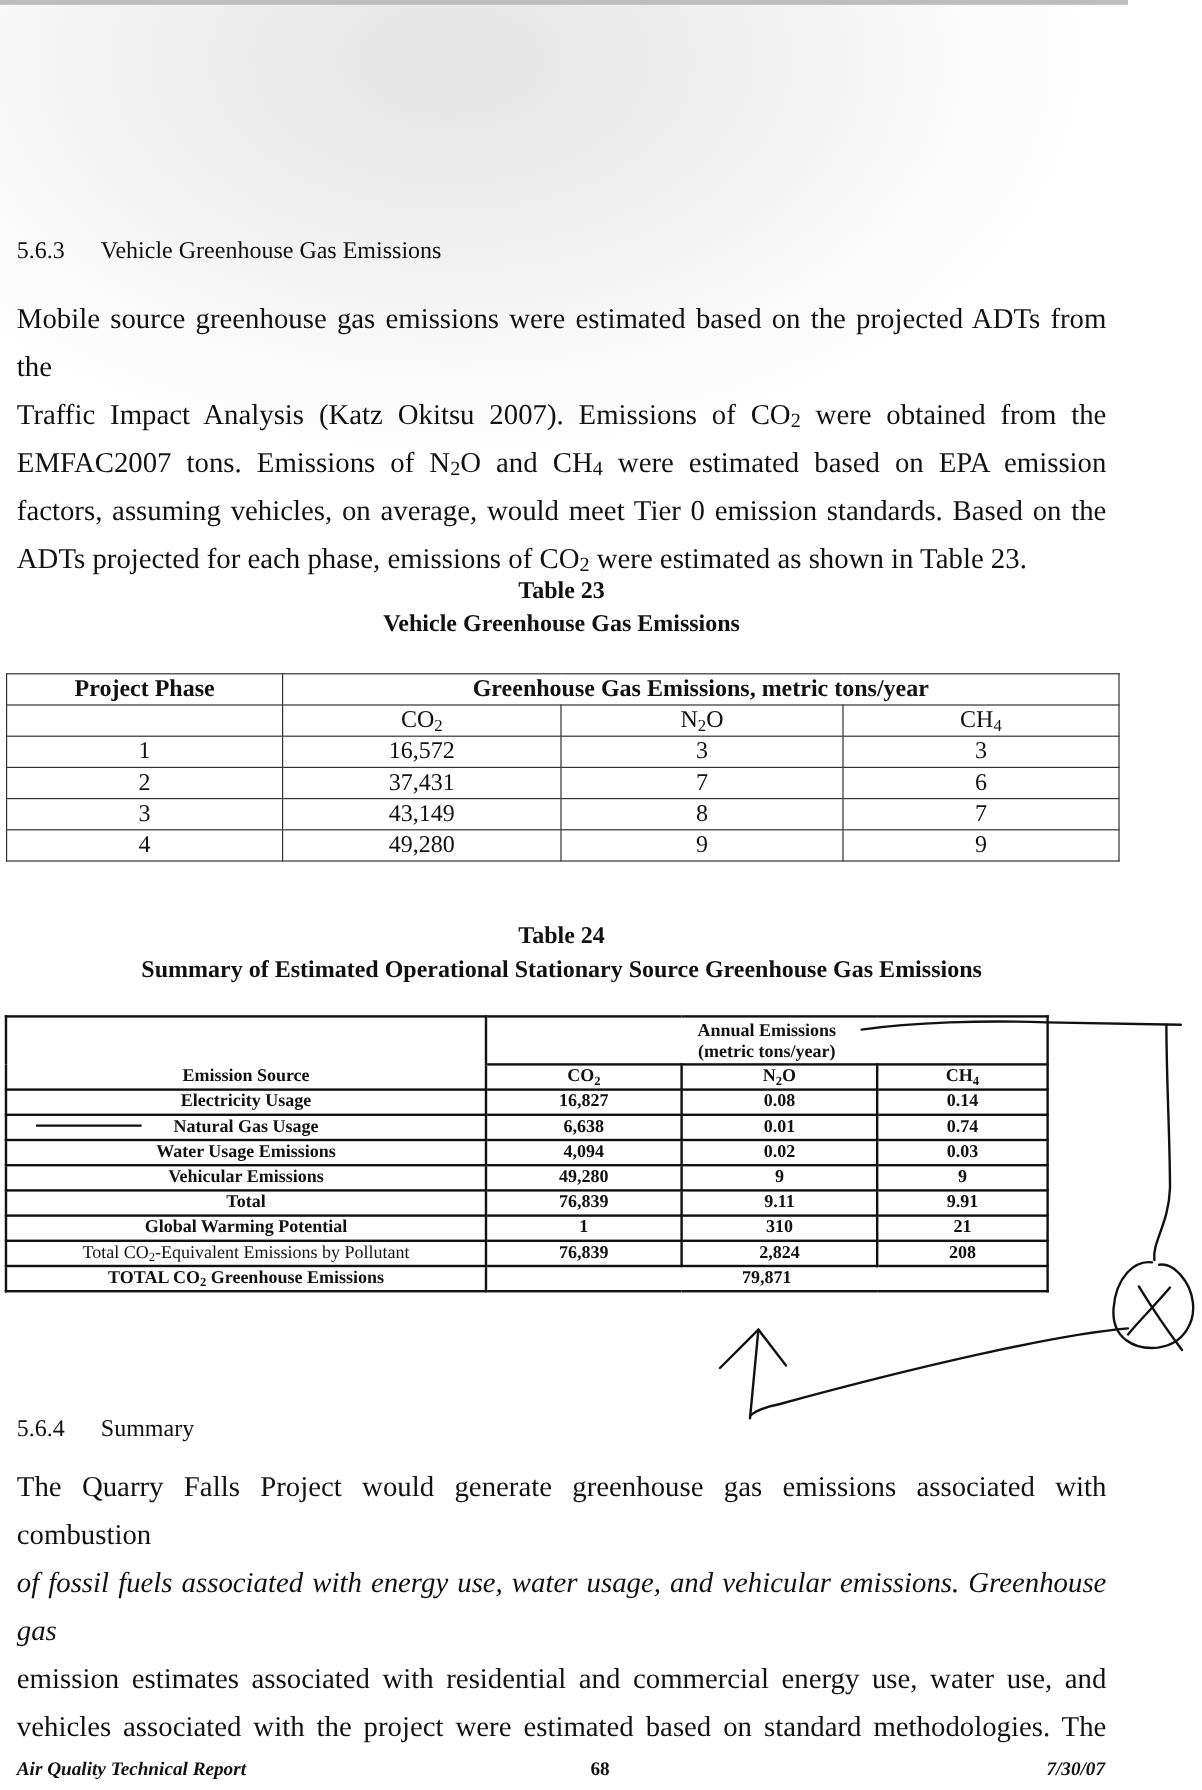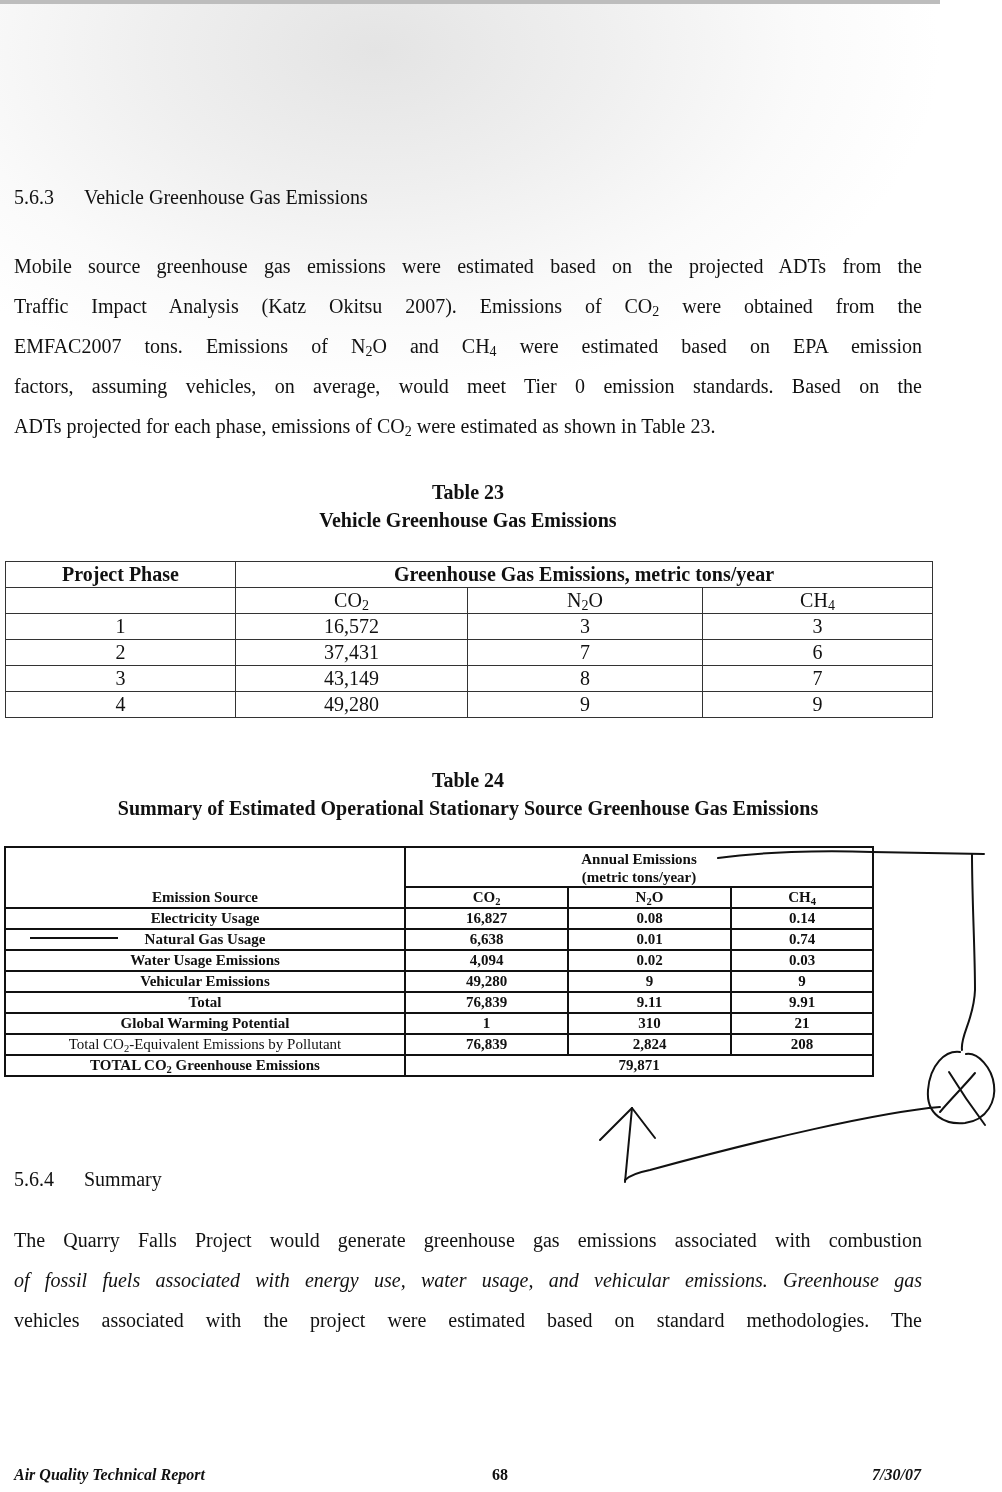--- a/index.html
+++ b/index.html
@@ -9,24 +9,24 @@
     font-family: "Liberation Serif", "DejaVu Serif", serif;
     color: #111;
   }
   .scan-shade {
     position: absolute; left: 0; top: 0; width: 940px; height: 500px;
     background: radial-gradient(ellipse 60% 70% at 40% 10%, #e4e4e4 0%, #efefef 40%, #fafafa 75%, rgba(255,255,255,0) 100%);
   }
   .scan-topbar { position: absolute; left: 0; top: 0; width: 940px; height: 4px; background: #bdbdbd; }
   .abs { position: absolute; }
   .heading { font-size: 20px; }
-  .heading .num { display: inline-block; width: 70px; }
+  .heading .num { display: inline-block; width: 70px; margin-top: 12px; }
   .para {
     position: absolute; left: 14px; width: 908px;
-    font-size: 20px; line-height: 40px; text-align: justify;
+    font-size: 24px; line-height: 40px; text-align: justify;
   }
   .caption { position: absolute; left: 0; width: 936px; text-align: center; font-weight: bold; font-size: 20px; line-height: 28px; }
   table { border-collapse: collapse; position: absolute; }
   #t23 { left: 5px; top: 561px; width: 928px; font-size: 20px; }
   #t23 td { border: 1px solid #333; text-align: center; height: 25px; padding: 0; line-height: 25px; }
   #t23 .h { font-weight: bold; }
   #t24 { left: 4px; top: 846px; width: 870px; font-size: 15px; font-weight: bold; }
   #t24 td { border: 2px solid #111; text-align: center; padding: 0; height: 19px; line-height: 19px; }
   #t24 .src { font-weight: normal; }
   #t24 .nb-bottom { border-bottom: none; }
@@ -193,18 +193,19 @@
   <path d="M30 938 L118 938" stroke="#111" stroke-width="2"></path>
 </svg>
 
 <div class="abs heading" style="left:14px; top:1168px;">
   <span class="num">5.6.4</span><span>Summary</span>
 </div>
 
 <div class="para" style="top:1220px;">
   <div style="text-align-last:justify;">The Quarry Falls Project would generate greenhouse gas emissions associated with combustion</div>
   <div style="text-align-last:justify;font-style:italic;">of fossil fuels associated with energy use, water usage, and vehicular emissions.  Greenhouse gas</div>
+  <div style="text-align-last:justify;">emission estimates associated with residential and commercial energy use, water use, and</div>
   <div style="text-align-last:justify;">vehicles associated with the project were estimated based on standard methodologies.  The</div>
 </div>
 
 <div class="footer italic" style="left:14px;">Air Quality Technical Report</div>
 <div class="footer" style="left:492px;text-align:right;">68</div>
 <div class="footer italic" style="left:872px;">7/30/07</div>
 
 </body></html>

